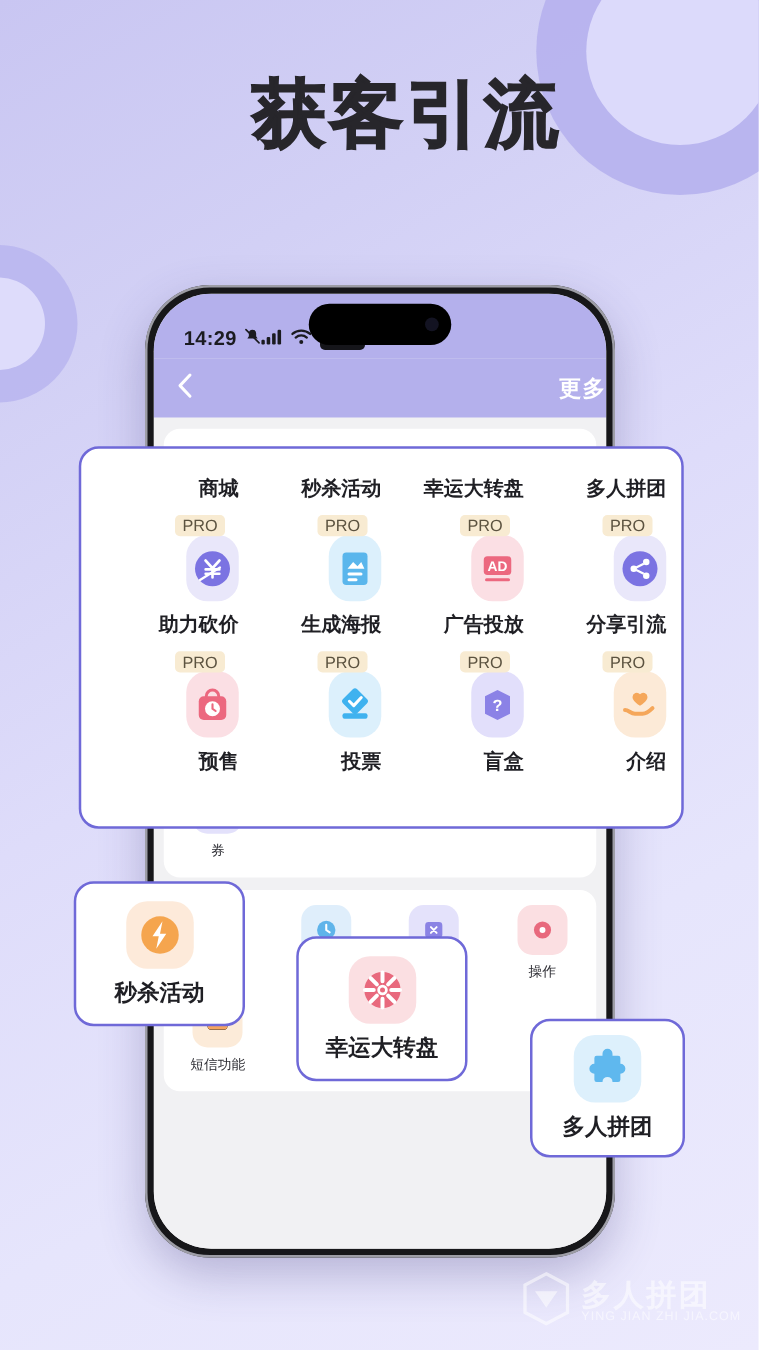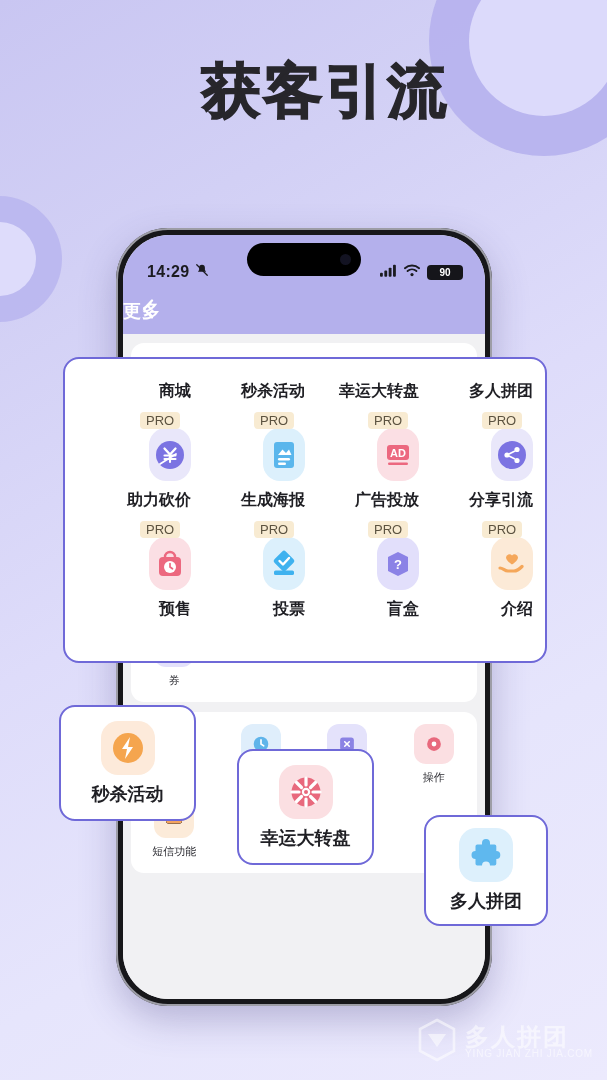--- a/index.html
+++ b/index.html
@@ -62,42 +62,42 @@
   }
   #screen {
     position: relative; width: 100%; height: 100%;
     border-radius: 46px; overflow: hidden;
     background: #f2f2f4;
   }
 
   
   #statusbar {
     position: relative; height: 52px; background: #b4b0ec;
-    display: flex; align-items: flex-end; justify-content: space-between;
+    display: flex; align-items: flex-end; 
     padding: 4px 22px 6px 24px;
   }
   #status-left { display: flex; align-items: center; gap: 6px; }
   #status-time { font-size: 16px; font-weight: 700; color: #1b1b20; letter-spacing: .3px; }
   #status-right { display: flex; align-items: center; gap: 7px; }
   #notch {
     position: absolute; left: 50%; transform: translateX(-50%); top: 8px;
     width: 114px; height: 33px; background: #000; border-radius: 18px;
     display: flex; align-items: center; justify-content: flex-end; padding-right: 10px;
   }
   #notch-cam { width: 11px; height: 11px; border-radius: 50%; background: #131322; }
   .bat {
     width: 36px; height: 15px; border-radius: 4px; background: #15151a;
     color: #fff; font-size: 10px; font-weight: 700;
     display: flex; align-items: center; justify-content: center;
   }
 
   
   #navbar {
     height: 47px; background: #b4b0ec; position: relative;
-    display: flex; align-items: center; justify-content: flex-start;
+    display: flex; align-items: center; justify-content: flex-end;
   }
   #nav-title { color: #fff; font-size: 18px; font-weight: 700; letter-spacing: 1px; }
   #nav-back { position: absolute; left: 18px; top: 50%; transform: translateY(-50%); }
 
   
   #app-body { height: calc(100% - 99px); background: #f1f1f3; padding: 9px 8px 0 8px; overflow: hidden; }
   .card { background: #fff; border-radius: 13px; padding: 12px 0 14px 0; margin-bottom: 10px; }
   .grid { display: grid; grid-template-columns: repeat(4, 1fr); row-gap: 13px; }
   .cell { display: flex; flex-direction: column; align-items: center; position: relative; }
   .ic {

